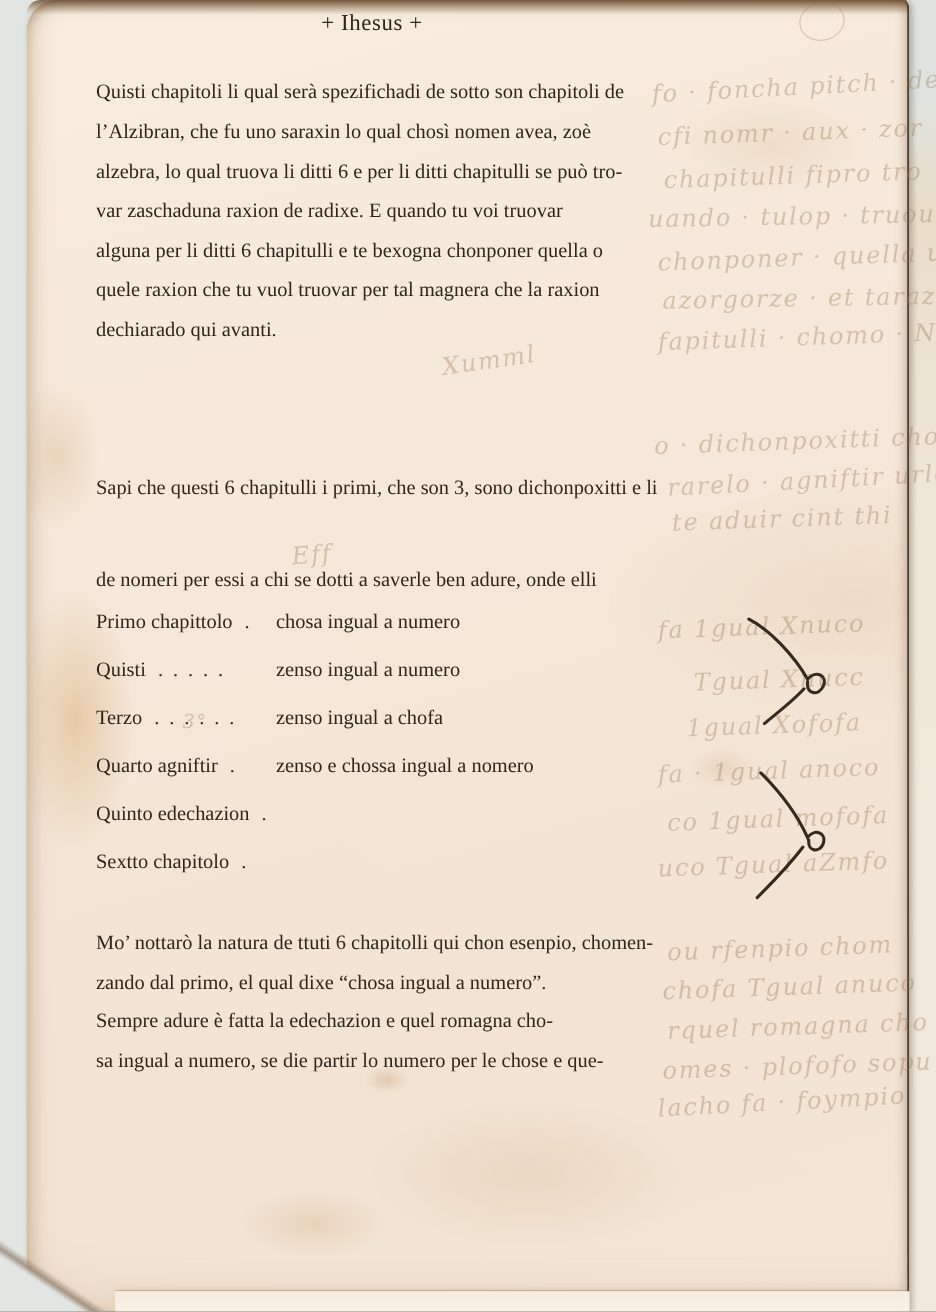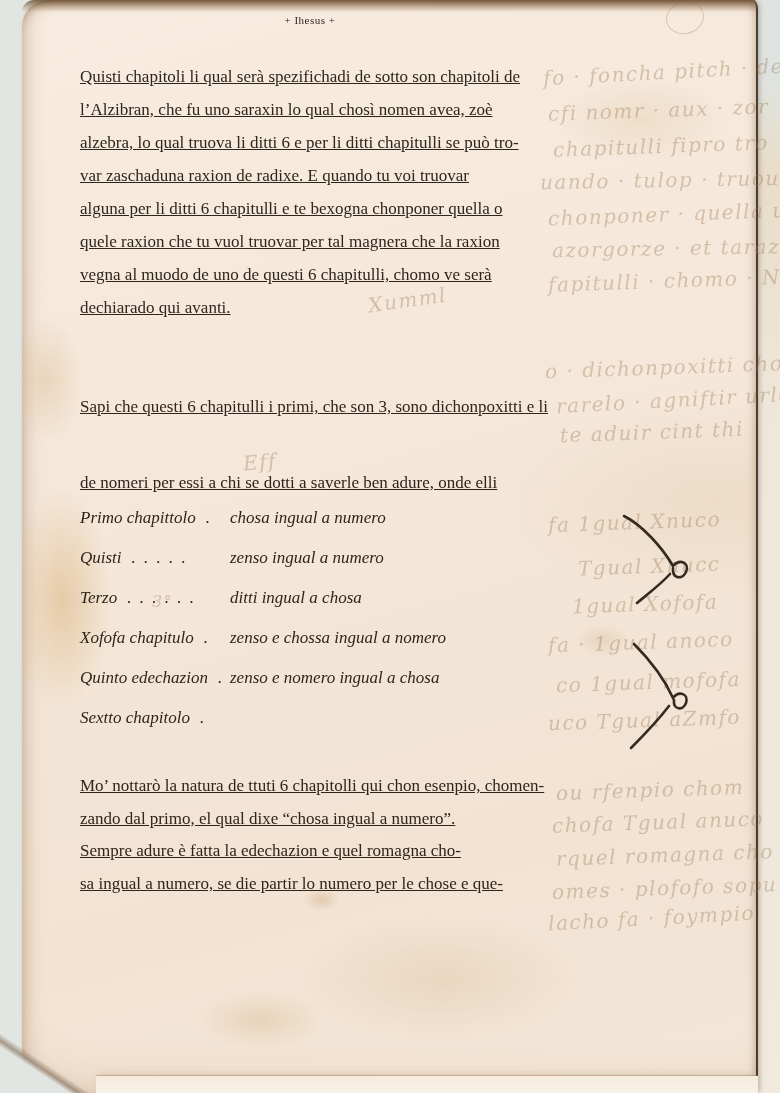--- a/index.html
+++ b/index.html
@@ -70,30 +70,30 @@
   .ghost-circle{
     position:absolute;left:666px;top:2px;width:36px;height:30px;
     border:1.5px solid rgba(158,124,88,.35);border-radius:50% 46% 52% 48%;
     transform:rotate(-8deg);
   }
 
   
   .ink{color:#2f261b;}
   .title{
     position:absolute;left:80px;top:8px;width:460px;
-    text-align:center;font-size:11px;line-height:24px;letter-spacing:.5px;
+    text-align:center;font-size:19px;line-height:24px;letter-spacing:.5px;
   }
   .para{position:absolute;left:80px;width:480px;font-size:17px;}
-  .para .line{white-space:nowrap;text-decoration:underline;}
+  .para .line{white-space:nowrap;}
   .para1{top:60px;}  .para1 .line{line-height:33px;}
   .para2{top:347px;} .para2 .line{line-height:33px;margin-top:43px;}
   .para3{top:770px;} .para3 .line{line-height:32.5px;}
 
   .chapters{position:absolute;left:80px;top:498px;width:520px;font-size:17px;}
-  .chap-row{display:flex;line-height:40px;white-space:nowrap;font-style:italic;}
+  .chap-row{display:flex;line-height:40px;white-space:nowrap;}
   .chap-left{width:150px;display:flex;flex:none;}
   .chap-dots{margin-left:10px;letter-spacing:2px;}
   .chap-desc{flex:none;}
 
   
   .brace{position:absolute;}
   .brace path{fill:none;stroke:#241b10;stroke-width:2.6;stroke-linecap:round;opacity:.92;}
 </style>
 </head>
 <body>
@@ -134,21 +134,20 @@
 
   <div class="title ink">+ Ihesus +</div>
 
   <div class="para para1 ink">
     <div class="line">Quisti chapitoli li qual serà spezifichadi de sotto son chapitoli de</div>
     <div class="line">l’Alzibran, che fu uno saraxin lo qual chosì nomen avea, zoè</div>
     <div class="line">alzebra, lo qual truova li ditti 6 e per li ditti chapitulli se può tro-</div>
     <div class="line">var zaschaduna raxion de radixe. E quando tu voi truovar</div>
     <div class="line">alguna per li ditti 6 chapitulli e te bexogna chonponer quella o</div>
     <div class="line">quele raxion che tu vuol truovar per tal magnera che la raxion</div>
-    <div class="line">vegna al muodo de uno de questi 6 chapitulli, chomo ve serà</div>
     <div class="line">dechiarado qui avanti.</div>
   </div>
 
   <div class="para para2 ink">
     <div class="line">Sapi che questi 6 chapitulli i primi, che son 3, sono dichonpoxitti e li</div>
     <div class="line">de nomeri per essi a chi se dotti a saverle ben adure, onde elli</div>
   </div>
 
   <div class="chapters ink">
     <div class="chap-row">
@@ -163,35 +162,34 @@
           <span>Quisti</span>
           <span class="chap-dots">. . . . .</span>
         </span>
       <span class="chap-desc">zenso ingual a numero</span>
     </div>
     <div class="chap-row">
       <span class="chap-left">
           <span>Terzo</span>
           <span class="chap-dots">. . . . . .</span>
         </span>
-      <span class="chap-desc">ditti ingual a chosa</span>
-    </div>
-    <div class="chap-row">
-      <span class="chap-left">
-          <span>Xofofa chapitulo</span>
+      <span class="chap-desc">zenso ingual a chofa</span>
+    </div>
+    <div class="chap-row">
+      <span class="chap-left">
+          <span>Quarto agniftir</span>
           <span class="chap-dots">.</span>
         </span>
       <span class="chap-desc">zenso e chossa ingual a nomero</span>
     </div>
     <div class="chap-row">
       <span class="chap-left">
           <span>Quinto edechazion</span>
           <span class="chap-dots">.</span>
         </span>
-      <span class="chap-desc">zenso e nomero ingual a chosa</span>
     </div>
     <div class="chap-row">
       <span class="chap-left">
           <span>Sextto chapitolo</span>
           <span class="chap-dots">.</span>
         </span>
     </div>
   </div>
 
   <div class="para para3 ink">

